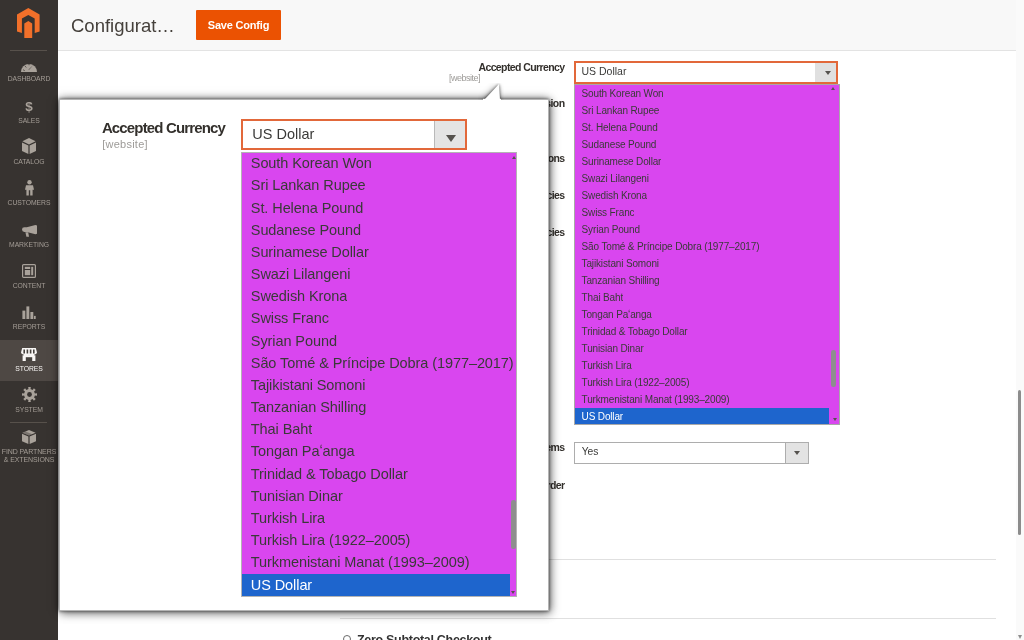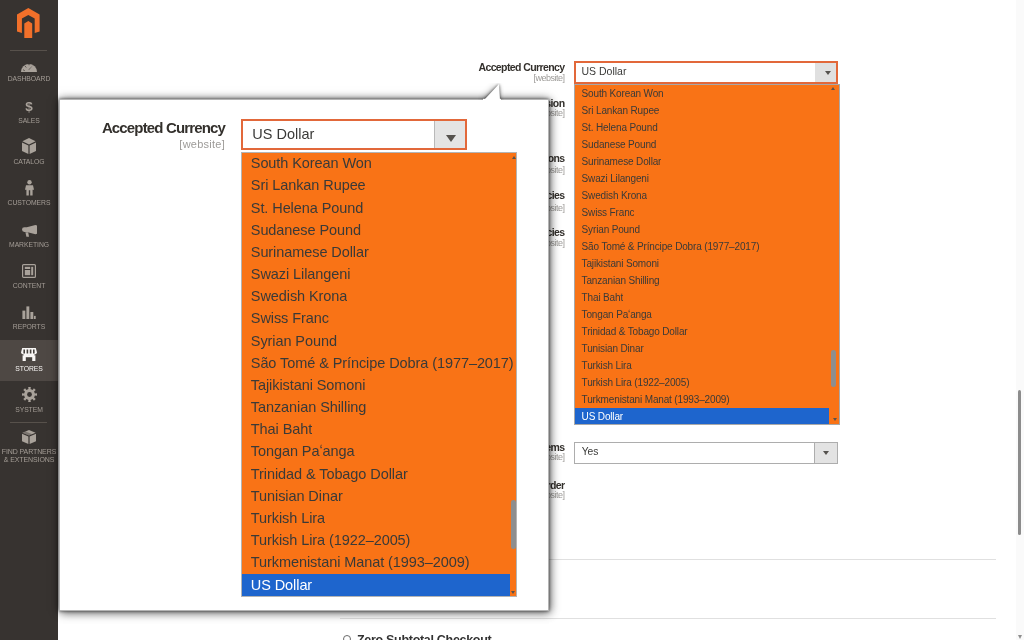--- a/index.html
+++ b/index.html
@@ -21,32 +21,32 @@
 #topbar { left:58px; top:0; width:958px; height:51px; background:#f8f8f8;
   border-bottom:1px solid #e3e3e3; z-index:2; }
 #ptitle { position:absolute; left:13px; top:15.6px; font-size:18.5px; line-height:19px; color:#45403b; }
 #savebtn { position:absolute; left:138px; top:10px; width:85px; height:30px;
   background:#eb5202; color:#fff; font-size:11px; font-weight:bold; letter-spacing:-0.2px;
   text-align:center; line-height:31px; border-radius:1px; }
 
 
 .flabel { position:absolute; width:200px; text-align:right; font-size:10.5px;
   font-weight:bold; color:#33302c; line-height:11px; letter-spacing:-0.6px; }
-.fscope { position:absolute; width:200px; text-align:right; font-size:9px;
+.fscope { position:absolute; width:200px; text-align:center; font-size:9px;
   color:#9d9b98; line-height:10px; letter-spacing:-0.5px; }
 .sel { position:absolute; background:#fff; border:1px solid #adadad; }
 .arrbtn { position:absolute; right:0; top:0; bottom:0; background:#e3e3e3;
   border-left:1px solid #adadad; }
 .tri-d { position:absolute; width:0; height:0; border-left:3.5px solid transparent;
   border-right:3.5px solid transparent; border-top:4.5px solid #55524e; }
 .tri-u { position:absolute; width:0; height:0; border-left:3.5px solid transparent;
   border-right:3.5px solid transparent; border-bottom:4.5px solid #55524e; }
 
 
-.dlist { position:absolute; background:#f97316; border:1px solid #a8a8a8; z-index:3; overflow:hidden; }
+.dlist { position:absolute; background:#d946ef; border:1px solid #a8a8a8; z-index:3; overflow:hidden; }
 .dlist .it { position:absolute; left:0; color:#3a3a38; white-space:nowrap; overflow:hidden; }
 .dlist .it.hl { background:#1e65cd; color:#fff; }
 
 
 #popup { left:59px; top:99px; width:490px; height:512px; background:#fff;
   border:1px solid #b4b4b4; box-shadow:0 0 3px rgba(0,0,0,0.6), 0 0 9px rgba(0,0,0,0.52), 2px 3px 9px rgba(0,0,0,0.3);
   z-index:10; }
 #ptail { left:478px; top:83px; width:26px; height:17px; z-index:11; }
 </style>
 </head>
@@ -95,41 +95,45 @@
       <div class="tri-u" style="right:4px; top:2.2px; border-left-width:2.5px;
         border-right-width:2.5px; border-bottom-width:3.4px;"></div>
       <div class="tri-d" style="right:2px; bottom:2.1px; border-left-width:2.5px;
         border-right-width:2.5px; border-top-width:3.4px;"></div>
       <div style="position:absolute; right:3px; top:265px; width:4.5px;
         height:37px; background:#8e8e8e; border-radius:2.25px;"></div>
     </div>
 
   <div class="flabel" style="left:364.5px; top:442.1px;">Allow Payment Items</div>
   <div class="fscope" style="left:364.5px; top:452.2px;">[website]</div>
-  <div class="sel" style="left:574px; top:442px; width:264px; height:21.5px;text-decoration:underline;">
+  <div class="sel" style="left:574px; top:442px; width:235px; height:21.5px;text-decoration:underline;">
     <div style="position:absolute; left:6.7px; top:3.1px; font-size:10.3px; line-height:11px; color:#3a3a38;">Yes</div>
     <div class="arrbtn" style="width:23.5px;"></div>
     <div class="tri-d" style="right:8.4px; top:8.1px; border-left-width:3px; border-right-width:3px; border-top-width:4.5px;"></div>
   </div>
 
   <div class="flabel" style="left:364.5px; top:480px;">Sort Order</div>
   <div class="fscope" style="left:364.5px; top:490.1px;">[website]</div>
 
   <div class="abs" style="left:340px; top:559px; width:656px; height:1px; background:#e0e0e0;"></div>
   <div class="abs" style="left:340px; top:617.5px; width:656px; height:1px; background:#e0e0e0;"></div>
 
   <div class="abs" style="left:342.5px; top:634.5px; width:8.5px; height:8.5px; border:1px solid #6b6b6b;
        border-radius:50%;"></div>
   <div class="abs" style="left:357px; top:633.8px; font-size:12.5px; line-height:13px; font-weight:bold;
        letter-spacing:-0.3px; color:#333;">Zero Subtotal Checkout</div>
 
   <div class="abs" style="left:1017.5px; top:390px; width:3.5px; height:145px; background:#8c8c8c; border-radius:2px; z-index:5;"></div>
   <div class="abs" style="left:1016px; top:0; width:8px; height:640px; background:#fafafa; z-index:4;"></div>
   <div class="abs" style="left:1017.6px; top:634.5px; width:0; height:0; border-left:2.9px solid transparent; border-right:2.9px solid transparent; border-top:4.3px solid #8f8f8f; z-index:5;"></div>
 
+  <div class="abs" id="topbar">
+    <div id="ptitle">Configurat…</div>
+    <div id="savebtn">Save Config</div>
+  </div>
 
   <div class="abs" id="sidebar">
     <svg class="abs" style="left:17px; top:8px;" width="23" height="30" viewBox="0 0 23 30">
       <path d="M11.3 0 L22.6 6.5 V23.5 L17.7 24.9 V10.6 L11.3 6.9 L4.9 10.6 V24.9 L0 23.5 V6.5 Z" fill="#f1702a"></path>
       <path d="M7.3 15.6 L11.3 13.1 L15.2 15.6 V30 H7.3 Z" fill="#f1702a"></path>
     </svg>
     <div class="sdiv" style="top:50px;"></div>
     <div id="menuitems">
         <div class="mitem" style="top:50.6px;">
           <div class="micon">

